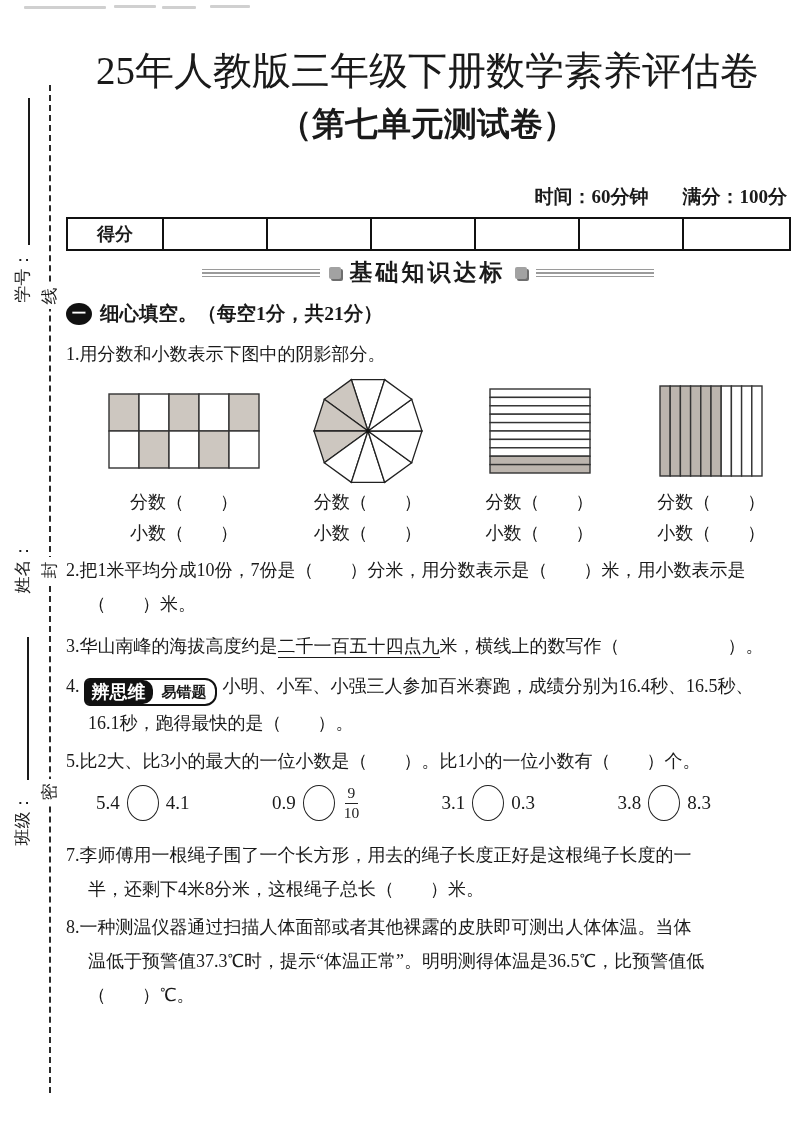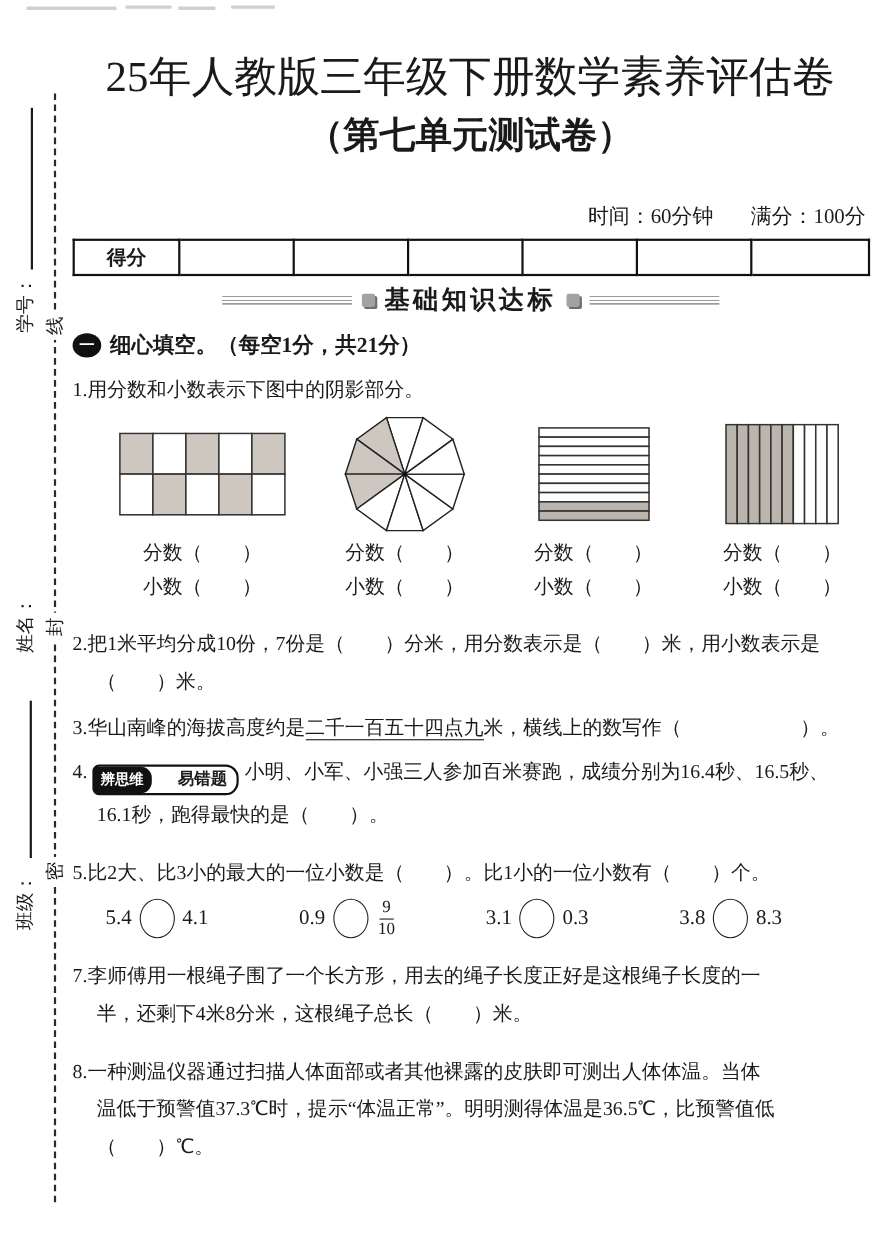--- a/index.html
+++ b/index.html
@@ -19,54 +19,54 @@
   .seal-dash{position:absolute;left:49px;top:85px;height:1008px;width:0;
              border-left:2.2px dashed #2a2a2a;}
   .seal-char{position:absolute;left:37px;width:26px;height:26px;line-height:26px;text-align:center;
              font-size:17px;background:#ffffff;transform:rotate(-90deg);z-index:2;}
   #sc1{top:283px;}  #sc2{top:557px;}  #sc3{top:779px;}
   
   .main{position:absolute;left:66px;top:0;width:723px;}
   .title{margin:46px 0 0;text-align:center;font-size:39px;line-height:50px;font-weight:normal;
          white-space:nowrap;}
   .subtitle{margin:6px 0 0;text-align:center;font-size:33px;line-height:44px;font-weight:bold;}
-  .meta{margin-top:38px;text-align:right;font-weight:normal;font-size:19px;white-space:nowrap;
+  .meta{margin-top:38px;text-align:right;font-weight:bold;font-size:19px;white-space:nowrap;
         padding-right:2px;}
   .meta .sep{display:inline-block;width:34px;}
   table.score{border-collapse:collapse;width:100%;margin-top:7px;table-layout:fixed;}
   table.score td{border:2px solid #111;text-align:center;font-size:18px;font-weight:bold;
                  padding:0;height:26px;}
   table.score tr.r2 td{height:30px;}
   
   .banner{margin-top:6px;display:flex;align-items:center;justify-content:center;gap:9px;}
   .banner-title{font-size:23px;font-weight:bold;letter-spacing:3px;white-space:nowrap;}
   .cube{width:12px;height:12px;background:#a2a2a2;border-radius:2px;box-shadow:2px 2px 0 #6e6e6e;}
   .deco{width:118px;height:8px;
         background:repeating-linear-gradient(180deg,#9a9a9a 0 1.3px,transparent 1.3px 3.3px);}
   
   .sec-head{margin-top:12px;display:flex;align-items:center;gap:8px;font-size:19.5px;
             font-weight:bold;white-space:nowrap;}
   .sec-badge{min-width:26px;height:22px;background:#111;color:#fff;border-radius:50%;
              display:flex;align-items:center;justify-content:center;font-size:14px;flex:0 0 auto;}
   
   .q{margin:0;font-size:18px;line-height:34px;white-space:nowrap;}
   .cont{padding-left:22px;}
-  .mt4{margin-top:19px;} .mt6{margin-top:6px;} .mt8{margin-top:8px;} .mt10{margin-top:10px;} .mt12{margin-top:12px;}
+  .mt4{margin-top:4px;} .mt6{margin-top:6px;} .mt8{margin-top:8px;} .mt10{margin-top:10px;} .mt12{margin-top:12px;}
   .ul{border-bottom:1.6px solid #1a1a1a;padding-bottom:1px;}
   
   .figs{display:flex;margin-top:4px;padding:0 14px 0 42px;gap:44px;}
   .fig-col{flex:1;display:flex;flex-direction:column;align-items:center;}
   .fig-box{height:112px;display:flex;align-items:center;justify-content:center;}
   .fig-lab{font-size:18px;line-height:31px;white-space:nowrap;}
   
   .bgroup{display:inline-flex;align-items:center;border:2px solid #111;
           border-radius:6px 12px 12px 6px;height:24px;vertical-align:-6px;margin:0 6px 0 4px;
           font-family:"Liberation Sans",sans-serif;}
-  .b1{background:#111;color:#fff;border-radius:4px 10px 10px 4px;padding:0 7px;font-size:13px;
-      font-weight:bold;line-height:24px;margin:-1px 16px -1px -1px;}
+  .b1{background:#111;color:#fff;border-radius:4px 10px 10px 4px;padding:0 7px;font-size:18px;
+      font-weight:bold;line-height:24px;margin:-1px 1px -1px -1px;}
   .b2{padding:11px 8px;font-size:15px;font-weight:bold;line-height:22px;}
   
   .circle{display:inline-block;width:30px;height:34px;border:1.8px solid #222;border-radius:50%;
           margin:0 7px;vertical-align:middle;background:#fff;}
   .circle.sm{width:26px;height:30px;vertical-align:-8px;margin:0 4px;}
   .cmp-row{display:flex;justify-content:space-between;align-items:center;
            padding:6px 78px 4px 30px;font-size:19px;}
   .cmp{display:flex;align-items:center;white-space:nowrap;}
   .frac{display:inline-flex;flex-direction:column;align-items:center;font-size:15.5px;
         line-height:1.2;margin-left:2px;}

